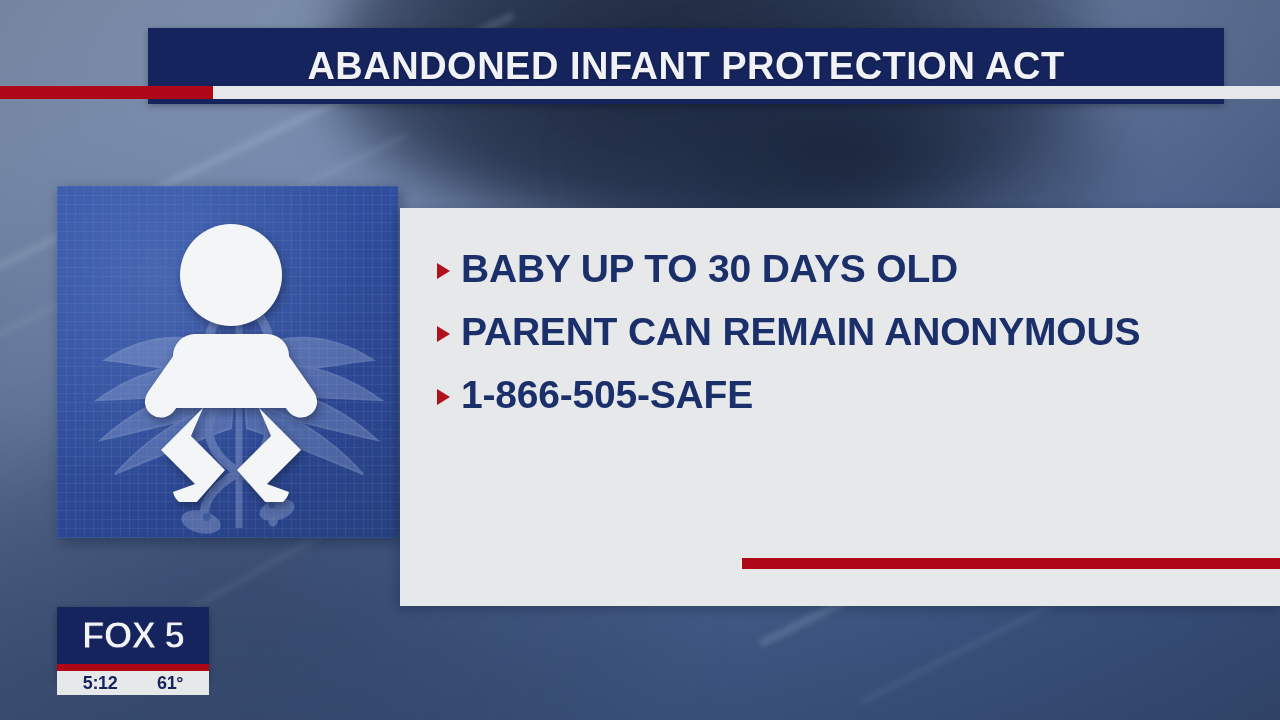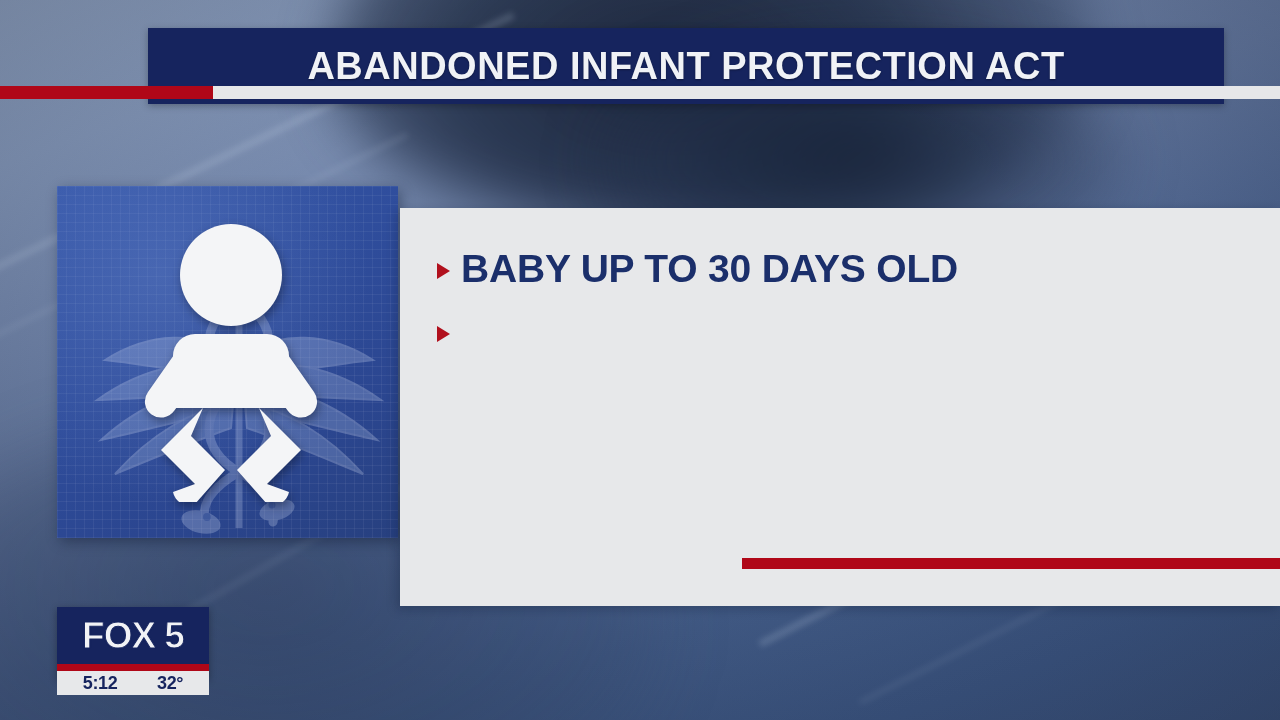--- a/index.html
+++ b/index.html
@@ -318,29 +318,34 @@
   </div>
 
   <div id="text-panel">
     <ul id="bullet-list">
       <li class="bullet-item">
         <span class="bullet-marker"></span>
         <span class="bullet-text">BABY UP TO 30 DAYS OLD</span>
       </li>
       <li class="bullet-item">
         <span class="bullet-marker"></span>
+        <span class="bullet-text">PARENT CAN REMAIN ANONYMOUS</span>
+      </li>
+      <li class="bullet-item">
+        <span class="bullet-marker"></span>
+        <span class="bullet-text">1-866-505-SAFE</span>
       </li>
     </ul>
   </div>
   <div id="panel-redbar"></div>
 
   <div id="fox-bug">
     <div id="fox-bug-main">
       <span id="fox-bug-logo">FOX 5</span>
     </div>
     <div id="fox-bug-stripe"></div>
     <div id="fox-bug-info">
       <span class="fox-bug-value">5:12</span>
-      <span class="fox-bug-value">32°</span>
+      <span class="fox-bug-value">61°</span>
     </div>
   </div>
 
 </div>
 
 </body></html>

